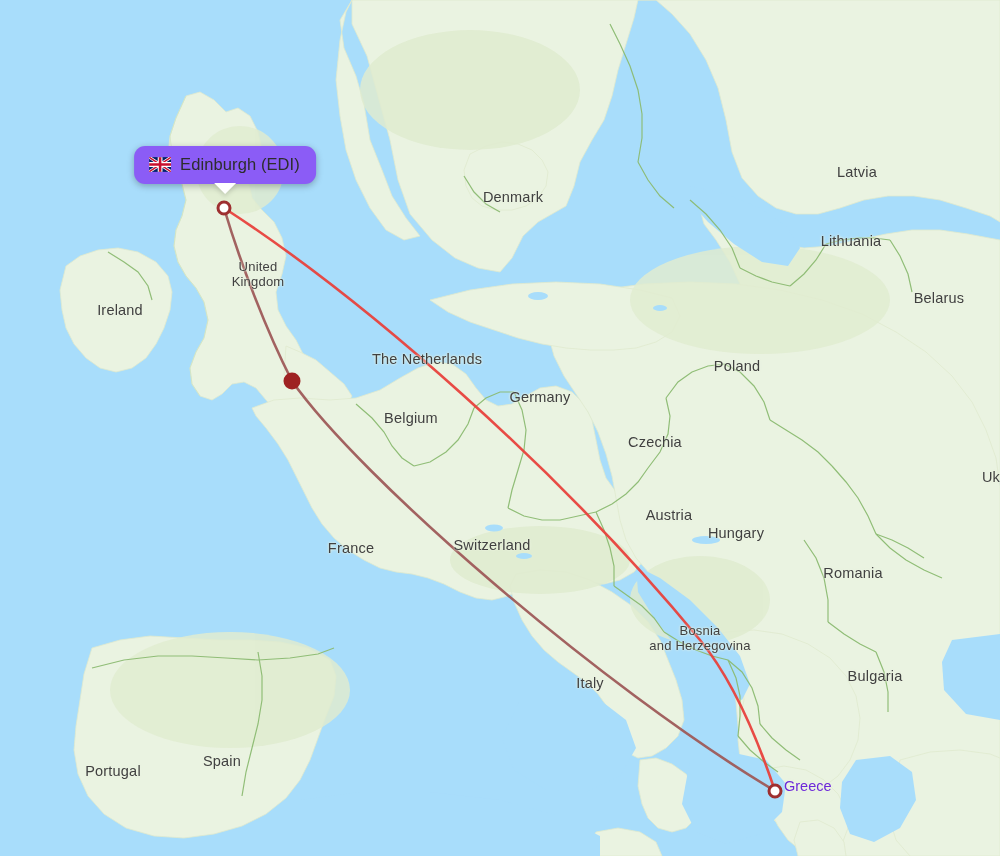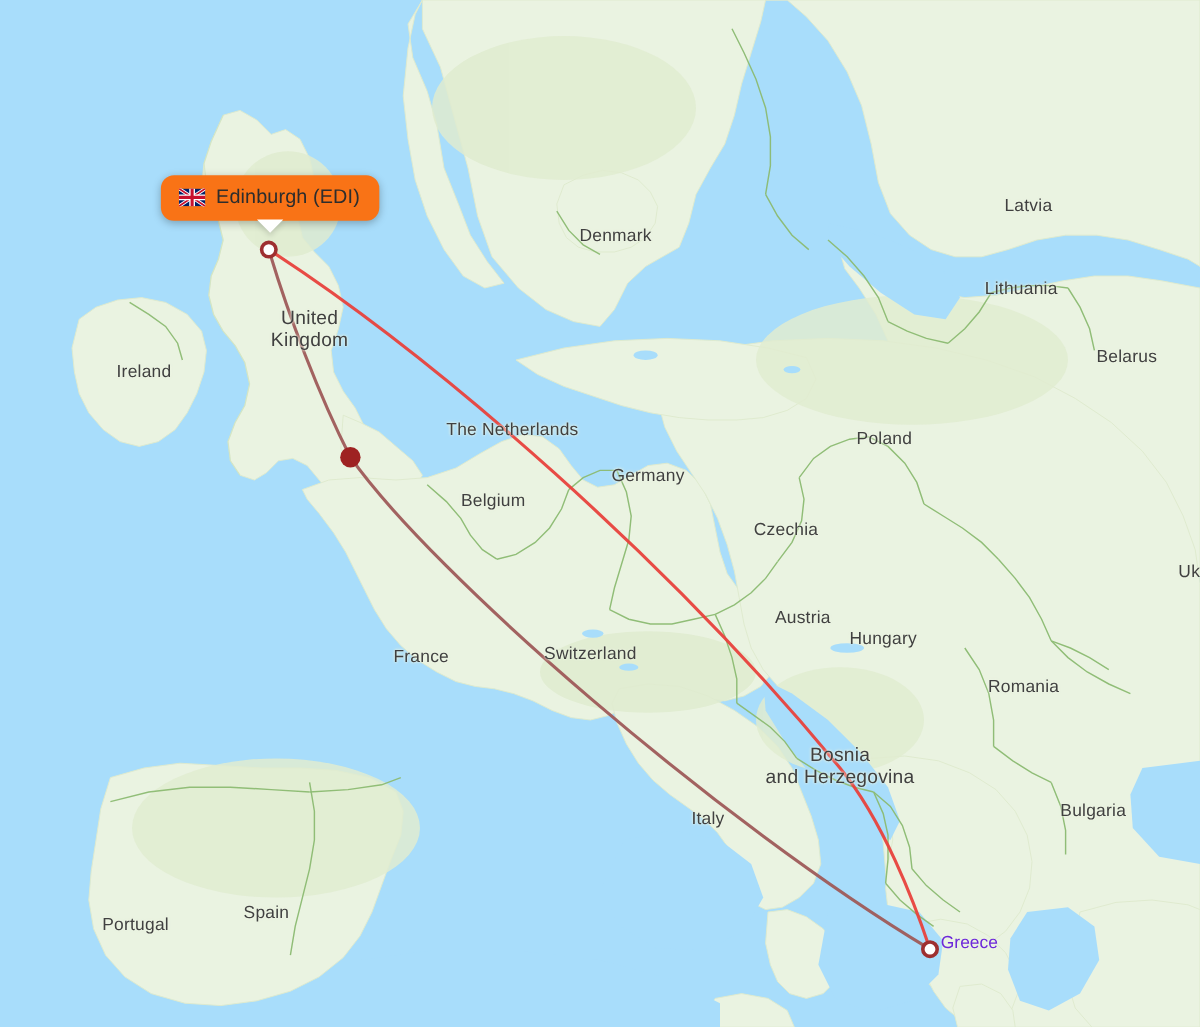--- a/index.html
+++ b/index.html
@@ -31,34 +31,34 @@
     letter-spacing: .2px;
     white-space: pre;
     text-align: center;
     transform: translate(-50%, -50%);
     line-height: 1.12;
     pointer-events: none;
     text-shadow:
       0 0 3px rgba(238,245,228,.95),
       0 0 2px rgba(238,245,228,.95);
   }
-  .country-label.small { font-size: 16px; }
+  .country-label.small { font-size: 13px; }
   .place-label {
     position: absolute;
     color: #6d28d9;
     font-size: 14.5px;
     transform: translate(0, -50%);
     white-space: pre;
     pointer-events: none;
     text-shadow: 0 0 3px rgba(238,245,228,.9);
   }
   
   .callout {
     position: absolute;
-    background: #f97316;
+    background: #8b5cf6;
     border-radius: 11px;
     box-shadow: 0 2px 7px rgba(0,0,0,.28);
     padding: 9px 16px 10px 15px;
     display: flex;
     align-items: center;
     gap: 9px;
     white-space: nowrap;
     transform: translate(-50%, 0);
   }
   .callout .tail {
@@ -332,21 +332,21 @@
       <div class="country-label" style="left: 655px; top: 442px;">Czechia</div>
       <div class="country-label" style="left: 991px; top: 477px;">Uk</div>
       <div class="country-label" style="left: 637px; top: 515px; margin-left: 32px;">Austria</div>
       <div class="country-label" style="left: 492px; top: 545px;">Switzerland</div>
       <div class="country-label" style="left: 351px; top: 548px;">France</div>
       <div class="country-label" style="left: 736px; top: 533px;">Hungary</div>
       <div class="country-label" style="left: 853px; top: 573px;">Romania</div>
       <div class="country-label small" style="left: 700px; top: 639px;">Bosnia
 and Herzegovina</div>
       <div class="country-label" style="left: 590px; top: 683px;">Italy</div>
-      <div class="country-label" style="left: 875px; top: 676px; margin-left: 36px;">Bulgaria</div>
+      <div class="country-label" style="left: 875px; top: 676px;">Bulgaria</div>
       <div class="country-label" style="left: 113px; top: 771px;">Portugal</div>
       <div class="country-label" style="left: 222px; top: 761px;">Spain</div>
     </div>
 
   <div id="place-labels">
       <div class="place-label" style="left: 784px; top: 786px;">Greece</div>
     </div>
 
   <div id="markers">
       <div class="marker" style="left: 224px; top: 208px;"></div>

